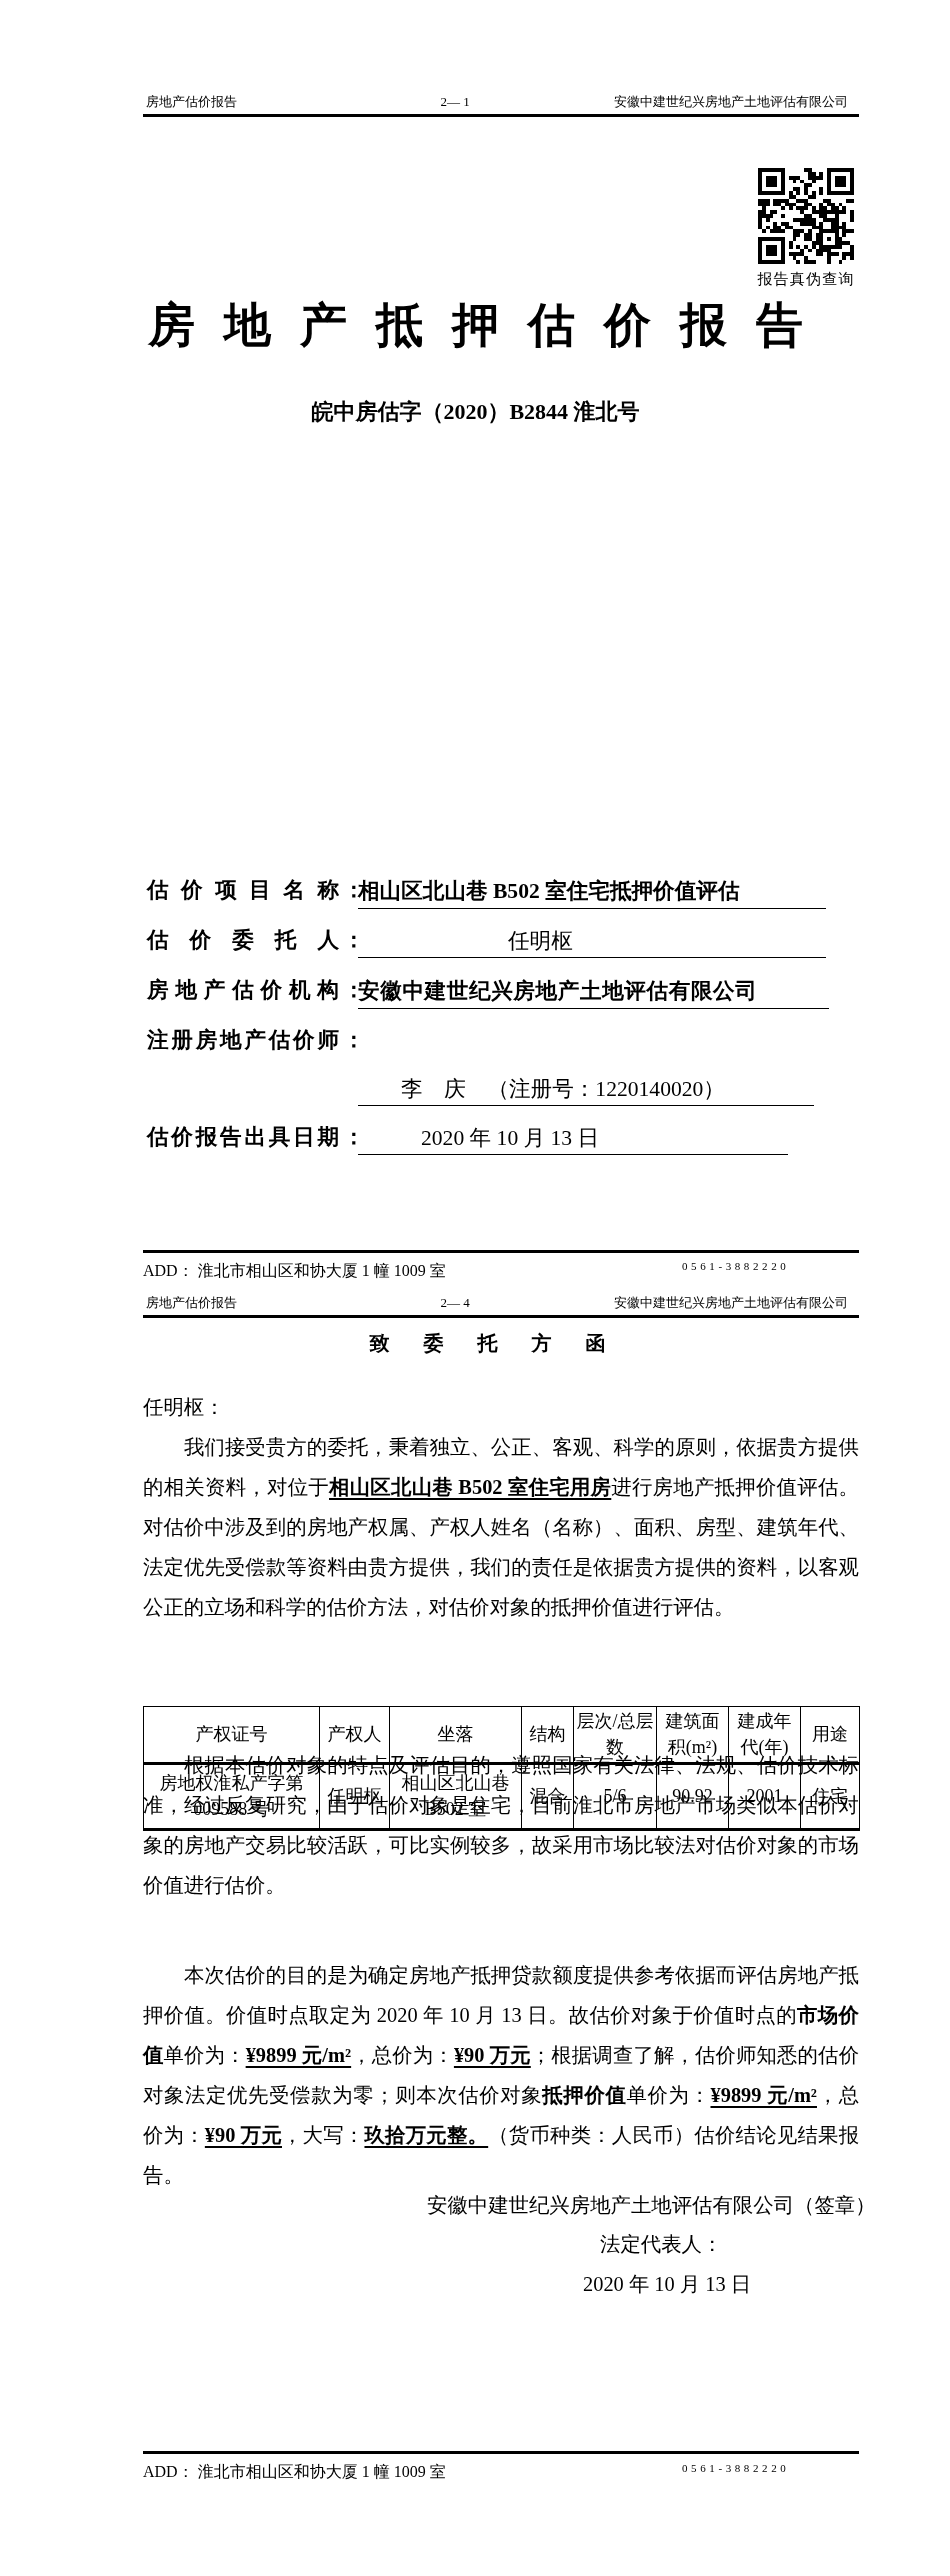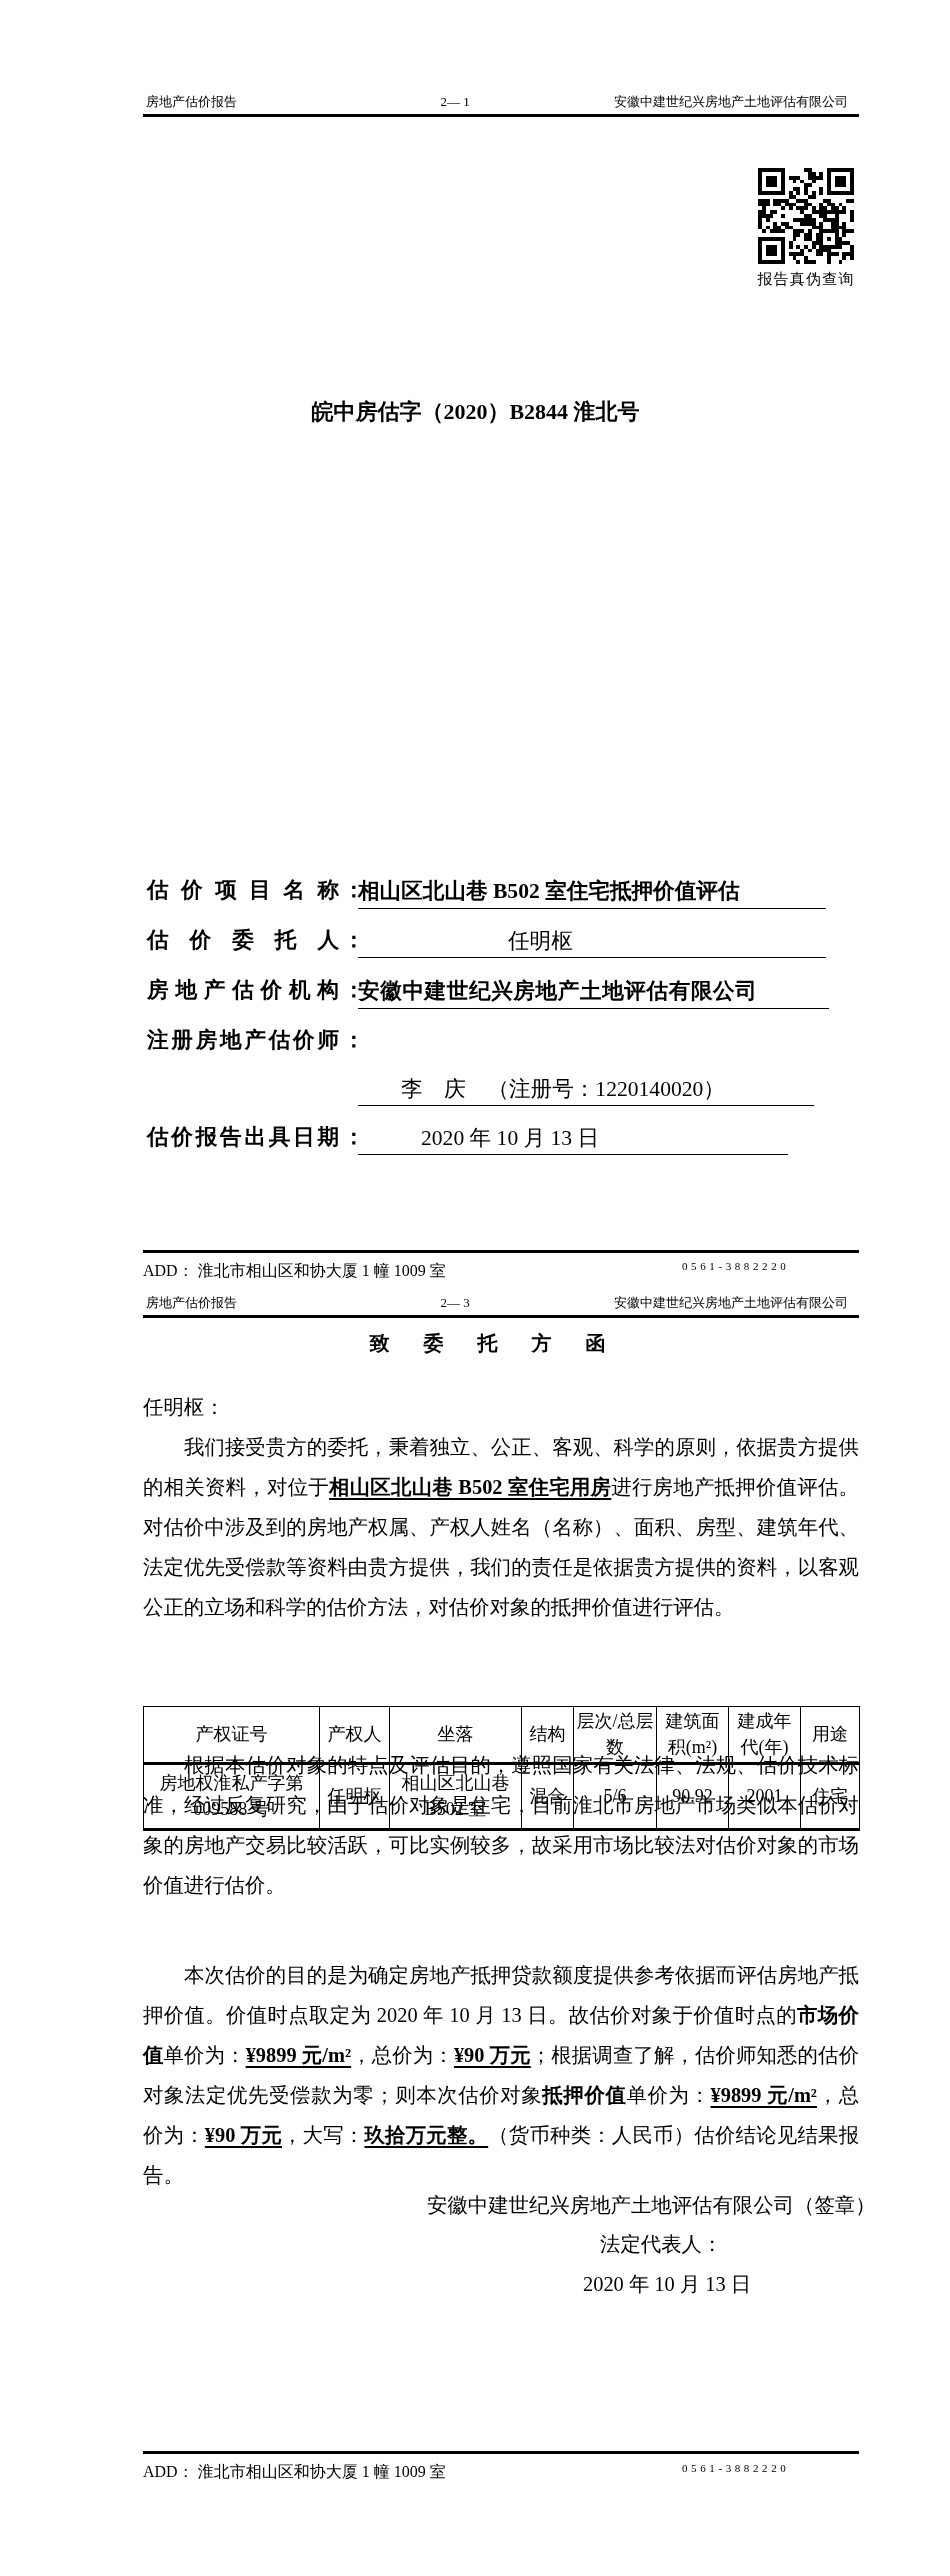--- a/index.html
+++ b/index.html
@@ -422,20 +422,21 @@
         <rect x="10" y="24" width="1" height="1" fill="#000"></rect>
         <rect x="12" y="24" width="1" height="1" fill="#000"></rect>
         <rect x="13" y="24" width="1" height="1" fill="#000"></rect>
         <rect x="14" y="24" width="1" height="1" fill="#000"></rect>
         <rect x="18" y="24" width="1" height="1" fill="#000"></rect>
         <rect x="21" y="24" width="1" height="1" fill="#000"></rect>
       </svg>
   </div>
   <div class="abs qr-caption">报告真伪查询</div>
 
+  <div class="abs big-title">房地产抵押估价报告</div>
   <div class="abs doc-no">皖中房估字（2020）B2844 淮北号</div>
 
   <div class="frow fr1">
     <div class="flabel">
         <span>估</span>
         <span>价</span>
         <span>项</span>
         <span>目</span>
         <span>名</span>
         <span>称</span>
@@ -496,21 +497,21 @@
       </div>
     <div class="fcolon">：</div>
     <div class="fval">2020 年 10 月 13 日</div>
   </div>
 
   <div class="rule" style="top:1250px;"></div>
   <div class="abs ftr-addr" style="top:1261px;">ADD： 淮北市相山区和协大厦 1 幢 1009 室</div>
   <div class="abs ftr-phone" style="top:1260px;">0561-3882220</div>
 
   <div class="abs small h2-left">房地产估价报告</div>
-  <div class="abs small h2-center">2— 3</div>
+  <div class="abs small h2-center">2— 4</div>
   <div class="abs small h2-right">安徽中建世纪兴房地产土地评估有限公司</div>
   <div class="rule" style="top:1315px;"></div>
 
   <div class="abs letter-title">致委托方函</div>
   <div class="abs salutation">任明枢：</div>
 
   <div class="para p1"><span>我们接受贵方的委托，秉着独立、公正、客观、科学的原则，依据贵方提供的相关资料，对位于</span><span class="b u">相山区北山巷 B502 室住宅用房</span><span>进行房地产抵押价值评估。对估价中涉及到的房地产权属、产权人姓名（名称）、面积、房型、建筑年代、法定优先受偿款等资料由贵方提供，我们的责任是依据贵方提供的资料，以客观公正的立场和科学的估价方法，对估价对象的抵押价值进行评估。</span></div>
 
   <div class="abs tbl-wrap">
     <table class="otable" id="ownership-table">

